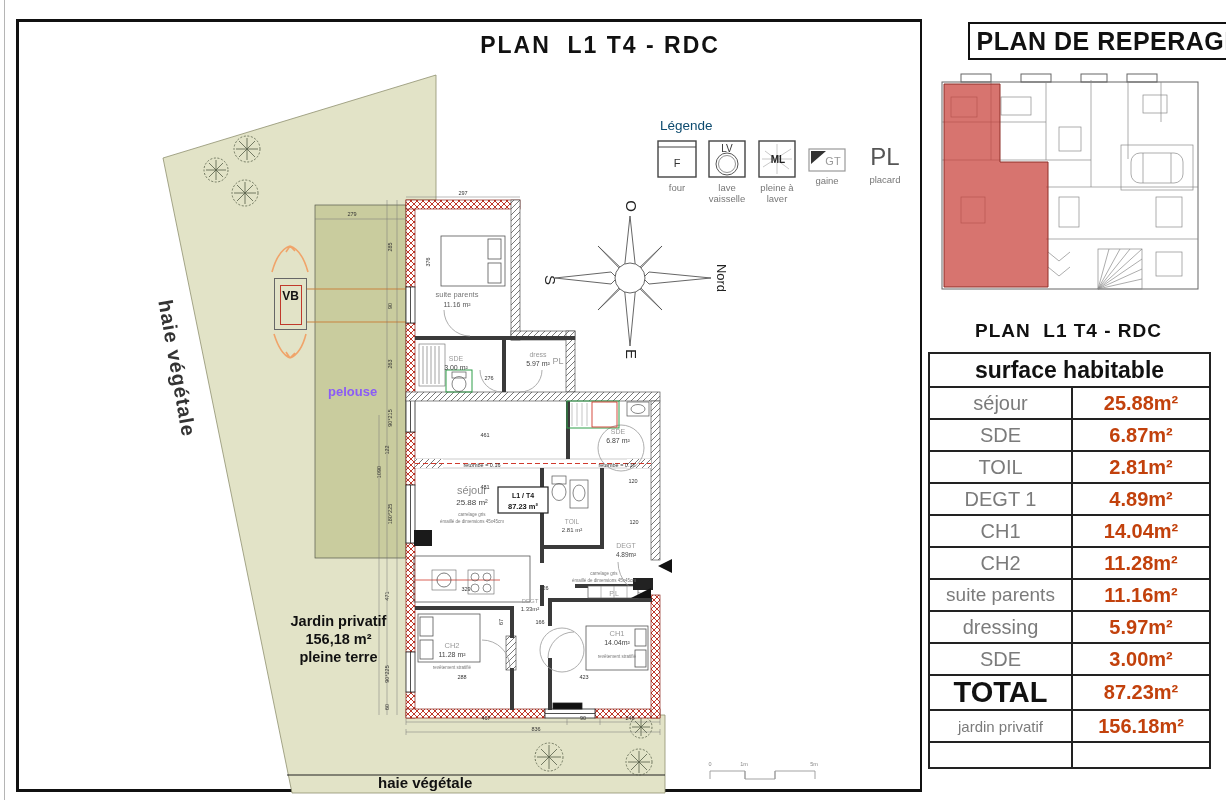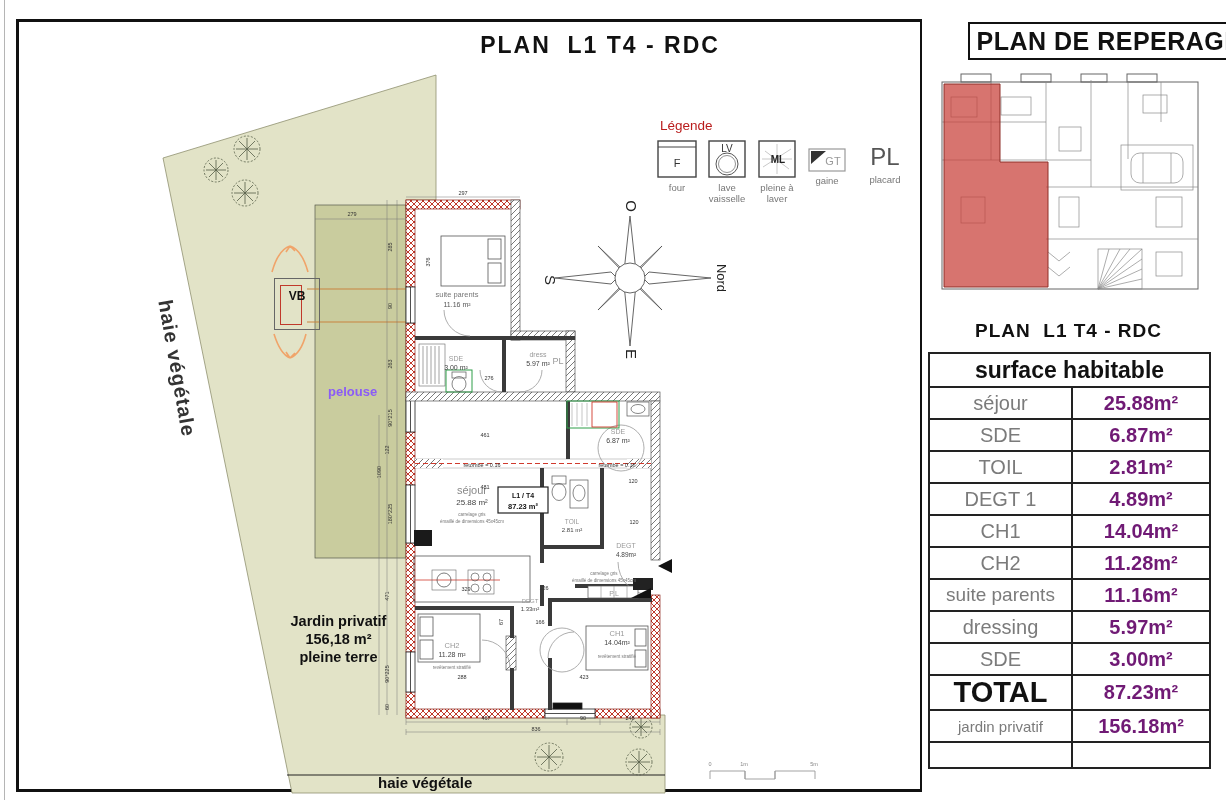--- a/index.html
+++ b/index.html
@@ -5,51 +5,51 @@
   html,body{margin:0;padding:0;background:#fff;}
   .page{position:relative;width:1226px;height:800px;background:#fff;overflow:hidden;
         font-family:"Liberation Sans", sans-serif;color:#222;}
   .scan-edge{position:absolute;left:4px;top:0;width:1px;height:800px;background:#b5b5b5;}
   .frame{position:absolute;left:16px;top:19px;width:1196px;height:773px;border:3px solid #111;box-sizing:border-box;}
   .main-title{position:absolute;left:430px;top:32px;width:340px;text-align:center;
               font-size:23px;font-weight:bold;letter-spacing:2px;white-space:pre;color:#111;}
   .plan-svg{position:absolute;left:0;top:0;width:920px;height:800px;}
   
   .legend{position:absolute;left:652px;top:118px;width:268px;}
-  .legend-title{font-size:13.5px;color:#b91c1c;margin-left:8px;margin-bottom:6px;}
+  .legend-title{font-size:13.5px;color:#0c4a6e;margin-left:8px;margin-bottom:6px;}
   .legend-items{display:flex;align-items:flex-start;}
   .legend-item{width:50px;display:flex;flex-direction:column;align-items:center;}
   .legend-caption{font-size:9.5px;color:#777;text-align:center;line-height:1.15;margin-top:4px;}
   .pl-big{font-size:24px;color:#555;margin-top:4px;}
   
   .compass{position:absolute;left:543px;top:198px;width:190px;height:165px;}
   
   .hedge-left{position:absolute;left:176px;top:298px;font-size:20px;font-weight:600;color:#333;
               letter-spacing:1px;transform:rotate(80deg);transform-origin:left top;}
   .lawn-label{position:absolute;left:328px;top:384px;font-size:13px;font-weight:bold;color:#8b5cf6;}
   .garden-label{position:absolute;left:266px;top:612px;width:145px;text-align:center;
                 font-size:14.5px;font-weight:bold;color:#111;line-height:1.25;}
   .hedge-bottom{position:absolute;left:378px;top:774px;font-size:15px;font-weight:bold;color:#111;}
-  .vb-box{position:absolute;left:274px;top:278px;width:46px;height:52px;border:1.5px solid #666;box-sizing:border-box;}
+  .vb-box{position:absolute;left:274px;top:278px;width:33px;height:52px;border:1.5px solid #666;box-sizing:border-box;}
   .vb-inner{position:absolute;left:5px;top:6px;width:20px;height:38px;border:1.2px solid #c0392b;}
   .vb-label{position:absolute;left:0;top:10px;width:100%;text-align:center;font-size:12px;font-weight:bold;color:#111;}
   
   .panel{position:absolute;left:920px;top:19px;width:295px;height:773px;background:#fff;
          border-left:2px solid #111;box-sizing:border-box;}
   .panel-title-box{position:absolute;left:6px;top:3px;width:282px;height:38px;border:2.5px solid #111;
                    box-sizing:border-box;display:flex;align-items:center;justify-content:center;
                    font-size:25px;font-weight:bold;letter-spacing:.5px;color:#111;margin-left:40px;}
   .miniplan{position:absolute;left:9px;top:48px;width:277px;height:248px;}
   .panel-caption{position:absolute;left:0;top:301px;width:100%;text-align:center;
                  font-size:19px;font-weight:bold;letter-spacing:1px;white-space:pre;color:#111;}
   .surface-table{position:absolute;left:6px;top:333px;width:283px;border-collapse:collapse;}
   .surface-table td{border:2px solid #222;padding:0;text-align:center;vertical-align:middle;}
   .surface-table .hdr td{height:32px;font-size:23px;font-weight:bold;color:#111;}
   .surface-table .lbl{width:142px;height:30px;font-size:20px;color:#7b7b7b;}
-  .surface-table .val{width:137px;font-size:20px;font-weight:bold;color:#701a75;}
+  .surface-table .val{width:137px;font-size:20px;font-weight:bold;color:#c2410c;}
   .surface-table .lbl-total{font-size:29px;font-weight:bold;color:#111;}
   .surface-table .lbl-small{font-size:15px;}
   .surface-table .lbl-fit{font-size:19px;}
   .surface-table .empty td{height:24px;}
   
   text{font-family:"Liberation Sans", sans-serif;}
 </style>
 </head>
 <body>
 

